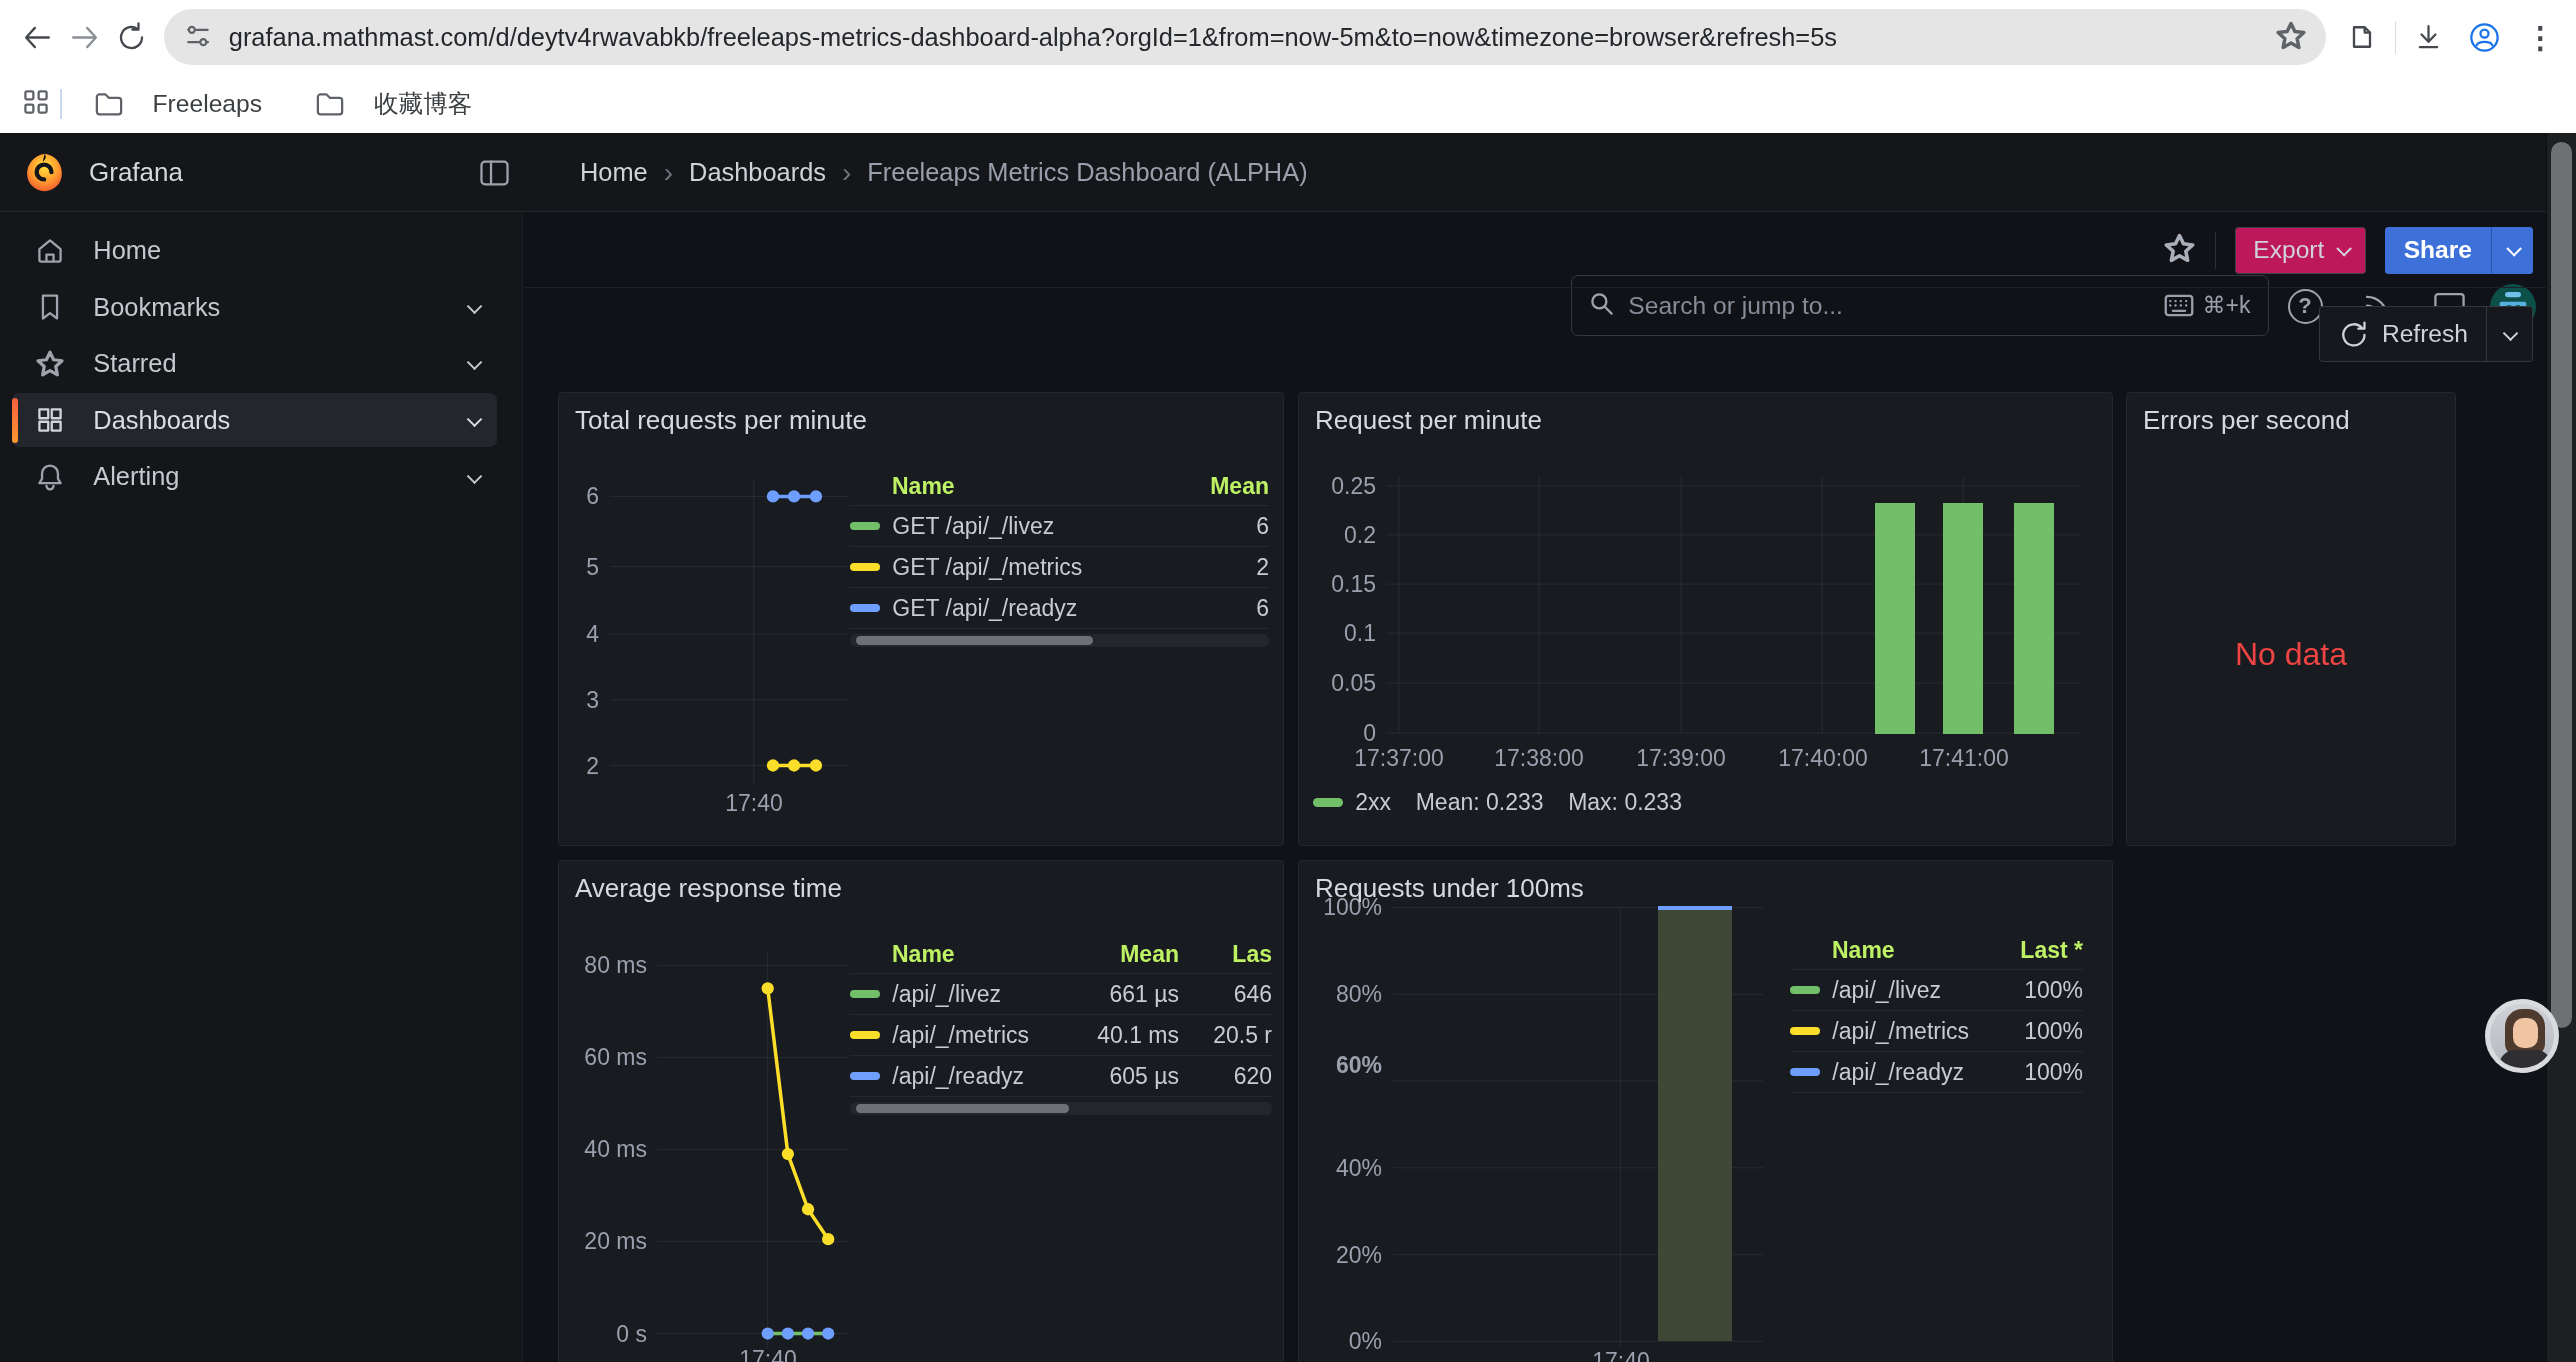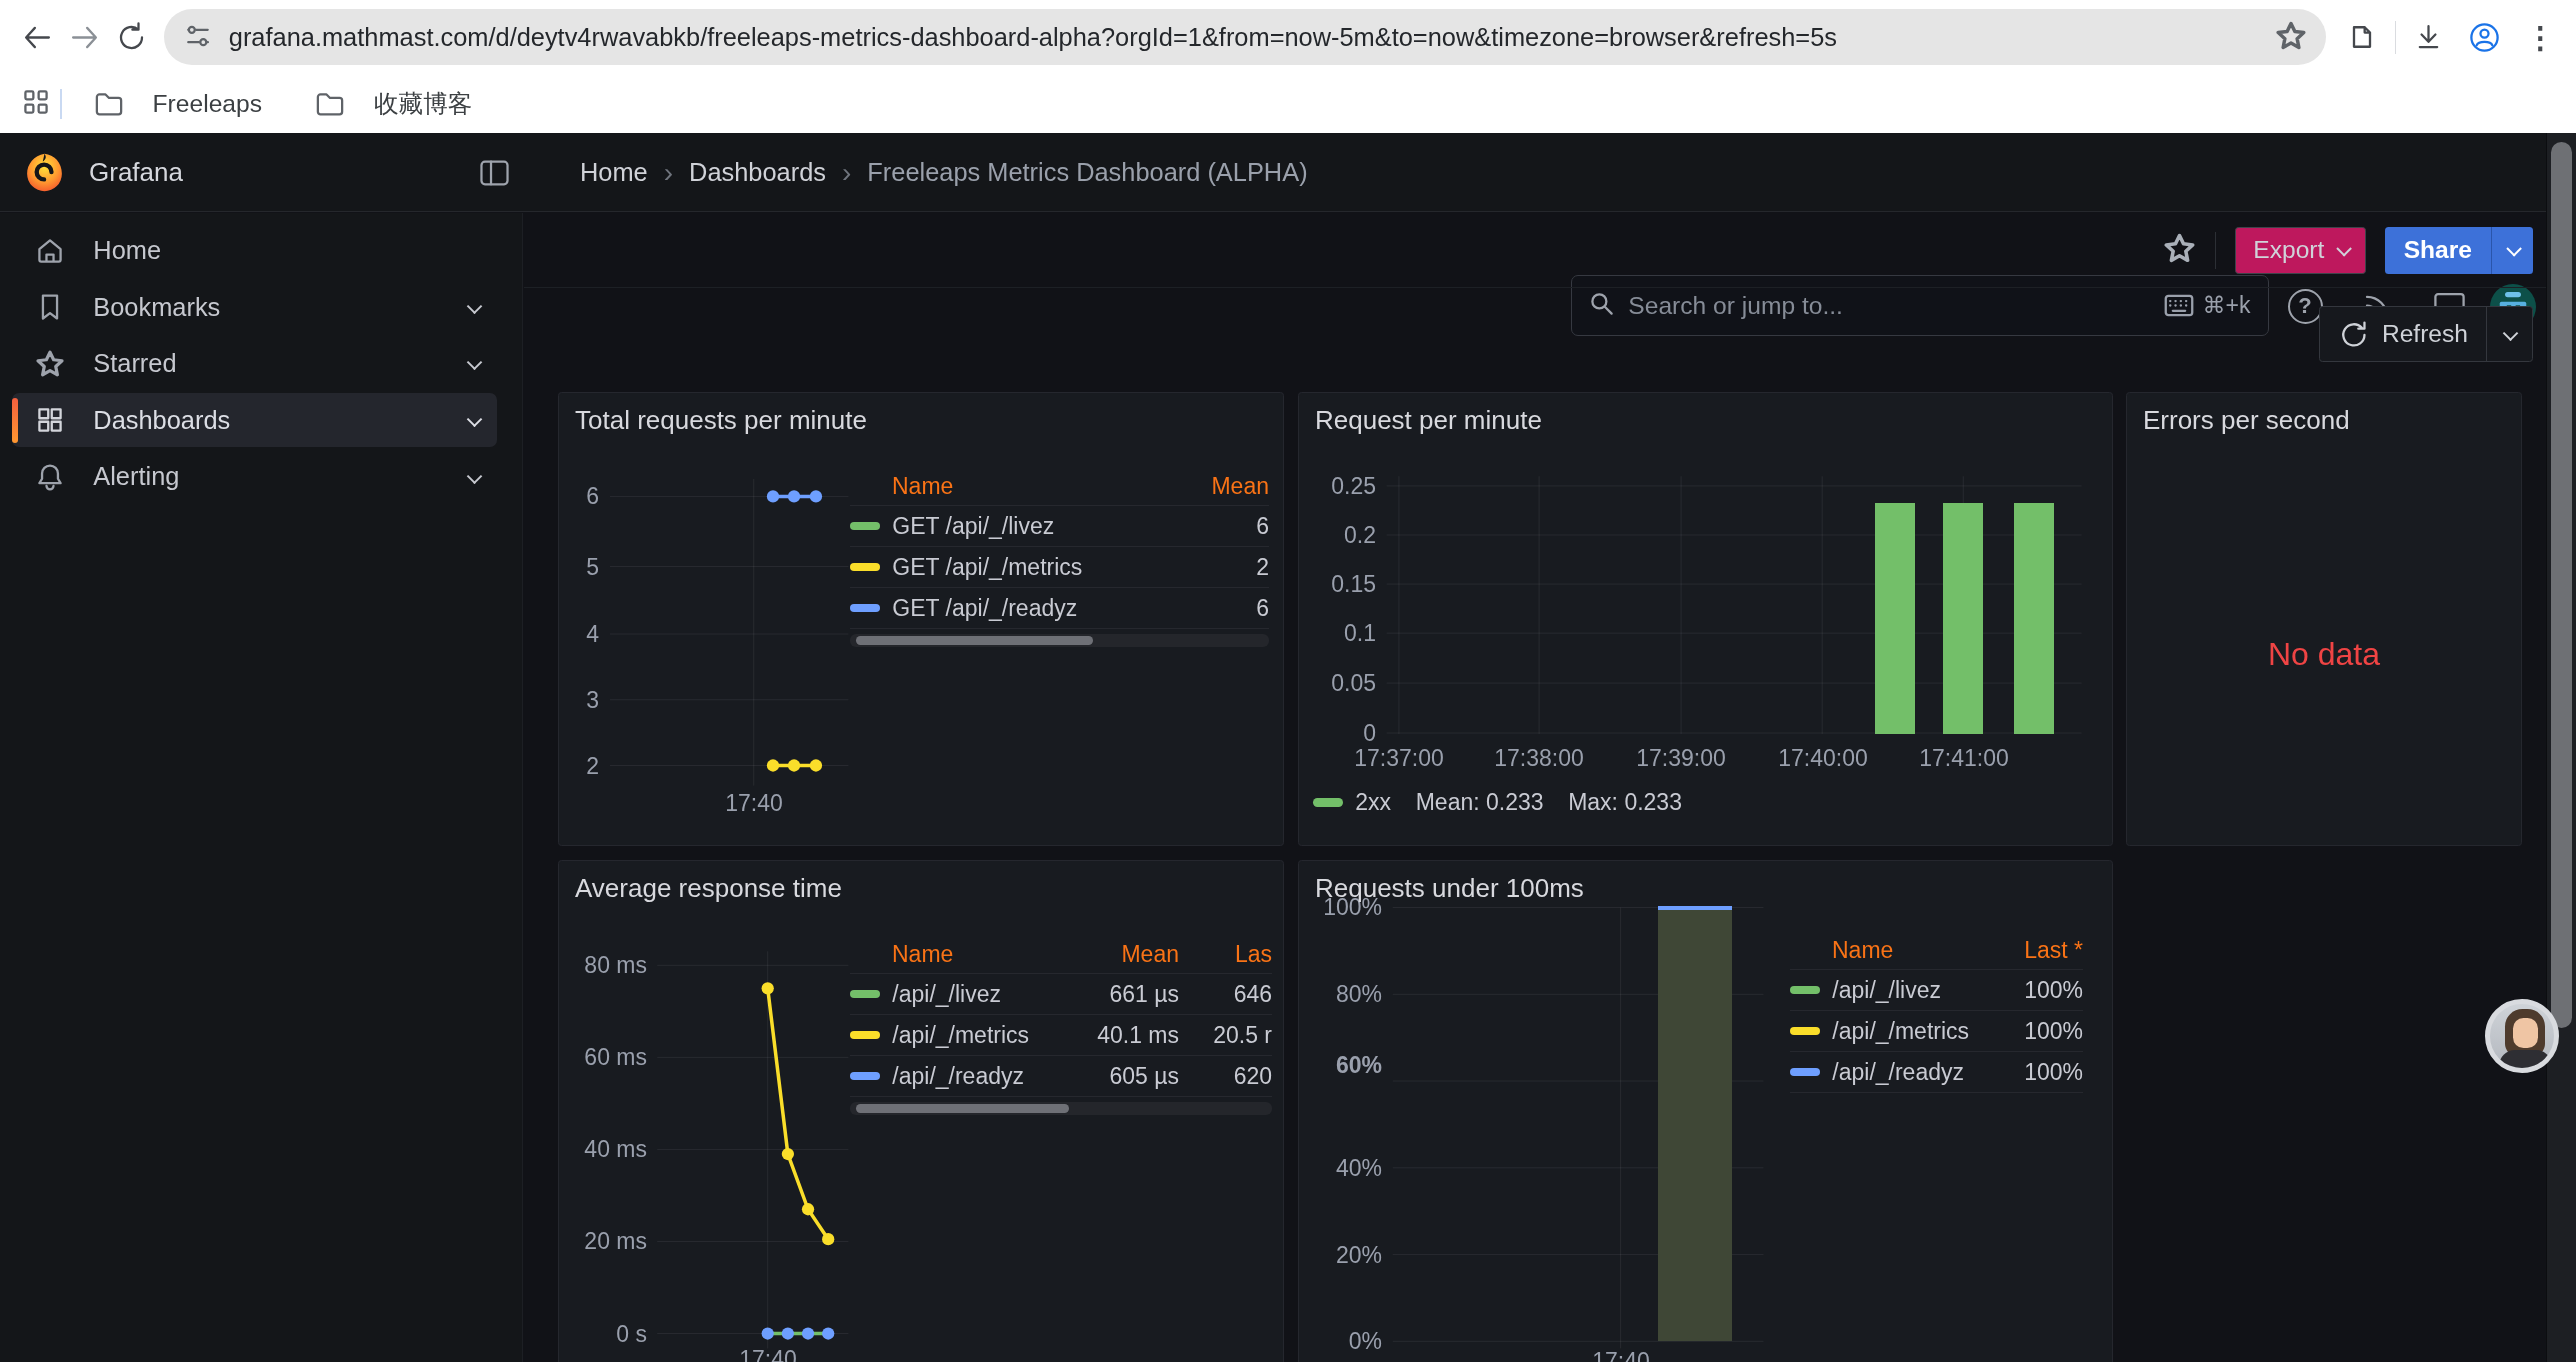--- a/index.html
+++ b/index.html
@@ -89,38 +89,38 @@
   .tgrp { display:flex; height:56px; border:0.9px solid #34373e; border-radius:3.5px; background:#16181d;
     color:#cfd2d8; font-size:24.6px; }
   .tseg { display:flex; align-items:center; gap:14px; padding:0 17.5px; }
   .tseg + .tseg { border-left:0.9px solid #34373e; }
 
   
   .panel { position:absolute; background:#181b20; border:0.9px solid #25272e; border-radius:3.5px;
     overflow:hidden; }
   #p1 { left:558px; top:392px; width:726px; height:454px; }
   #p2 { left:1298px; top:392px; width:815px; height:454px; }
-  #p3 { left:2126px; top:392px; width:396px; height:454px; }
+  #p3 { left:2126px; top:392px; width:330px; height:454px; }
   #p4 { left:558px; top:860px; width:726px; height:526px; }
   #p5 { left:1298px; top:860px; width:815px; height:526px; }
   .ptitle { position:absolute; left:16px; top:12.3px; font-size:26px; font-weight:500; color:#d8d9de; z-index:3; }
   .plot { position:absolute; inset:0; }
   .plot svg { position:absolute; left:0; top:0; }
   .tick { position:absolute; color:#9aa0ad; font-size:23px; line-height:28px; }
   .ty { text-align:right; left:0; }
   .tx { text-align:center; }
   .bar { position:absolute; }
   .nodata { position:absolute; inset:0; padding-top:70px; display:flex; align-items:center;
     justify-content:center; color:#ef4444; font-size:32px; }
 
   .legend { position:absolute; font-size:23px; color:#c9cbd3; z-index:4; }
   #p1 .legend { left:291px; top:74px; width:419px; }
   #p4 .legend { left:291px; top:74px; width:422px; }
   #p5 .legend { left:491px; top:70px; width:293px; }
-  .lhead { display:flex; align-items:center; height:39px; color:#f97316; font-weight:400;
+  .lhead { display:flex; align-items:center; height:39px; color:#bef264; font-weight:700;
     border-bottom:0.9px solid #26282e; }
   .lrow { display:flex; align-items:center; height:41px; border-bottom:0.9px solid #26282e; }
   .ln { flex:1; display:flex; align-items:center; min-width:0; white-space:nowrap; }
   .lhead .ln { padding-left:42px; }
   .lv { width:81px; text-align:right; white-space:nowrap; }
   #p4 .lv { width:103px; } #p4 .lv2 { width:93px; text-align:right; white-space:nowrap; }
   #p5 .lv { width:84px; }
   .pill { width:30px; height:8.8px; border-radius:4.4px; margin-right:12.3px; flex:0 0 auto; }
   .lscroll { position:relative; height:12.3px; background:#24262b; border-radius:6.1px; margin-top:5.3px; }
   .lscroll .thumb { position:absolute; left:6.1px; top:1.8px; height:8.8px; border-radius:4.4px; background:#6e7076; }

